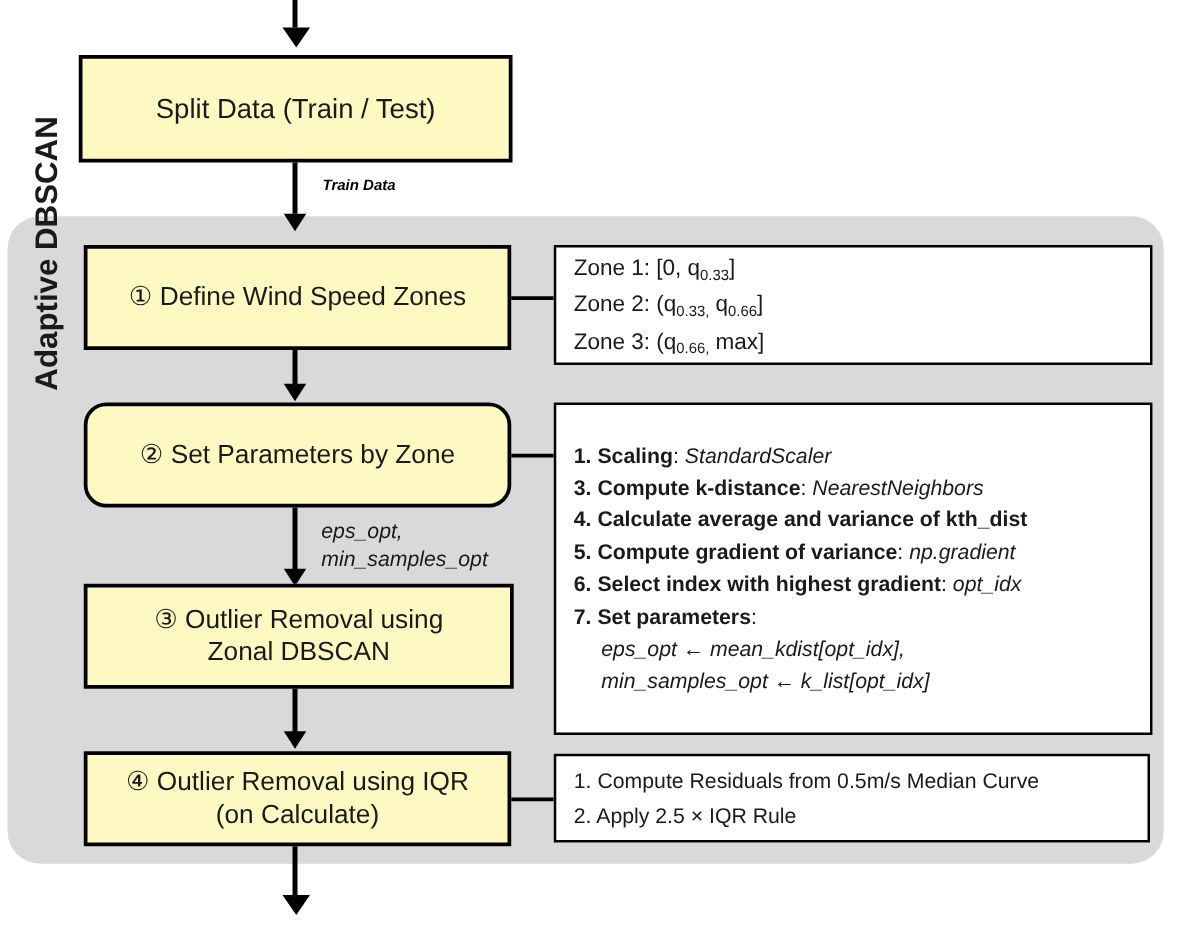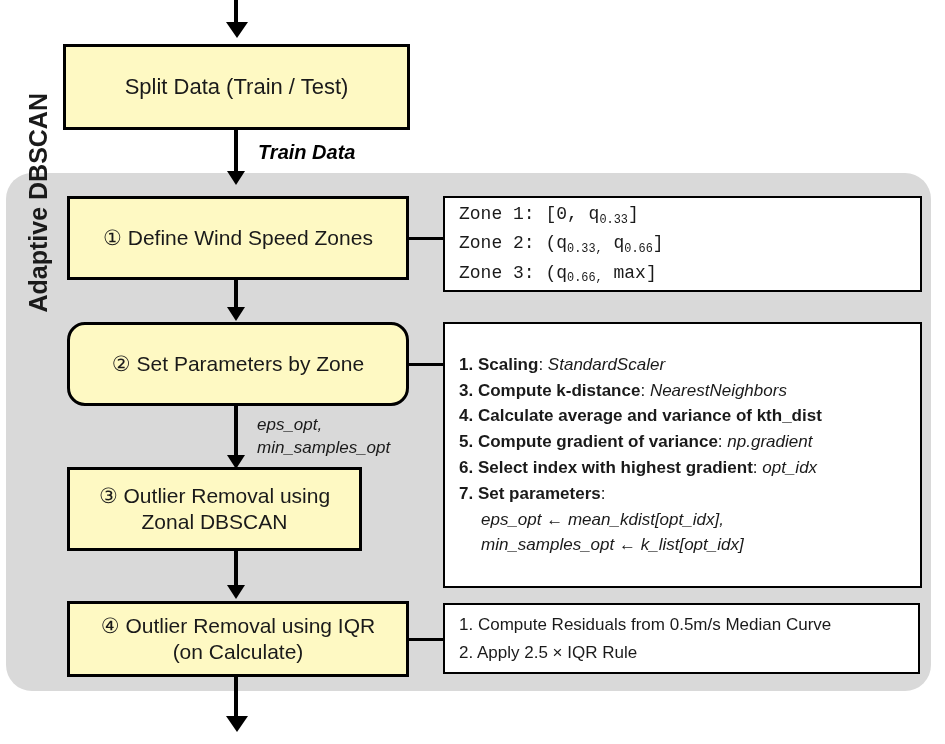--- a/index.html
+++ b/index.html
@@ -114,21 +114,21 @@
   }
   .arrowhead.small {
     border-left-width: 9px;
     border-right-width: 9px;
     border-top-width: 14px;
   }
 
   
   .edge-label {
     position: absolute;
-    font-size: 20px;
+    font-size: 12px;
     font-weight: bold;
     font-style: italic;
     color: #000000;
     white-space: nowrap;
   }
   .edge-label.plain {
     font-weight: normal;
     font-size: 17px;
     color: #1a1a1a;
     line-height: 1.35;
@@ -155,21 +155,21 @@
 
   <div class="pbox" style="left:67px; top:196px; width:342px; height:84px;text-align:right;">
     <span class="ln">① Define Wind Speed Zones</span>
   </div>
 
   <div class="vline" style="left:234px; top:280px; height:32px;"></div>
   <div class="arrowhead small" style="left:227px; top:307px;"></div>
 
   <div class="hline" style="left:409px; top:237px; width:34px;"></div>
 
-  <div class="dbox zone" style="left:443px; top:196px; width:479px; height:96px;font-family:Liberation Mono, monospace;">
+  <div class="dbox zone" style="left:443px; top:196px; width:479px; height:96px;">
     <div class="row">
       <span>Zone 1: [0, q</span><sub>0.33</sub><span>]</span>
     </div>
     <div class="row">
       <span>Zone 2: (q</span><sub>0.33,</sub><span> q</span><sub>0.66</sub><span>]</span>
     </div>
     <div class="row">
       <span>Zone 3: (q</span><sub>0.66,</sub><span> max]</span>
     </div>
   </div>
@@ -214,21 +214,21 @@
       <span class="ital">opt_idx</span>
     </div>
     <div class="row">
       <span class="num">7.</span>
       <span class="bld">Set parameters</span><span>:</span>
     </div>
     <div class="row indent ital">eps_opt ← mean_kdist[opt_idx],</div>
     <div class="row indent ital">min_samples_opt ← k_list[opt_idx]</div>
   </div>
 
-  <div class="pbox" style="left:67px; top:467px; width:295px; height:84px;">
+  <div class="pbox" style="left:67px; top:467px; width:344px; height:84px;">
     <div>
       <span class="ln">③ Outlier Removal using</span>
       <span class="ln">Zonal DBSCAN</span>
     </div>
   </div>
 
   <div class="vline" style="left:234px; top:551px; height:38px;"></div>
   <div class="arrowhead small" style="left:227px; top:585px;"></div>
 
   <div class="pbox" style="left:67px; top:601px; width:342px; height:76px;">

